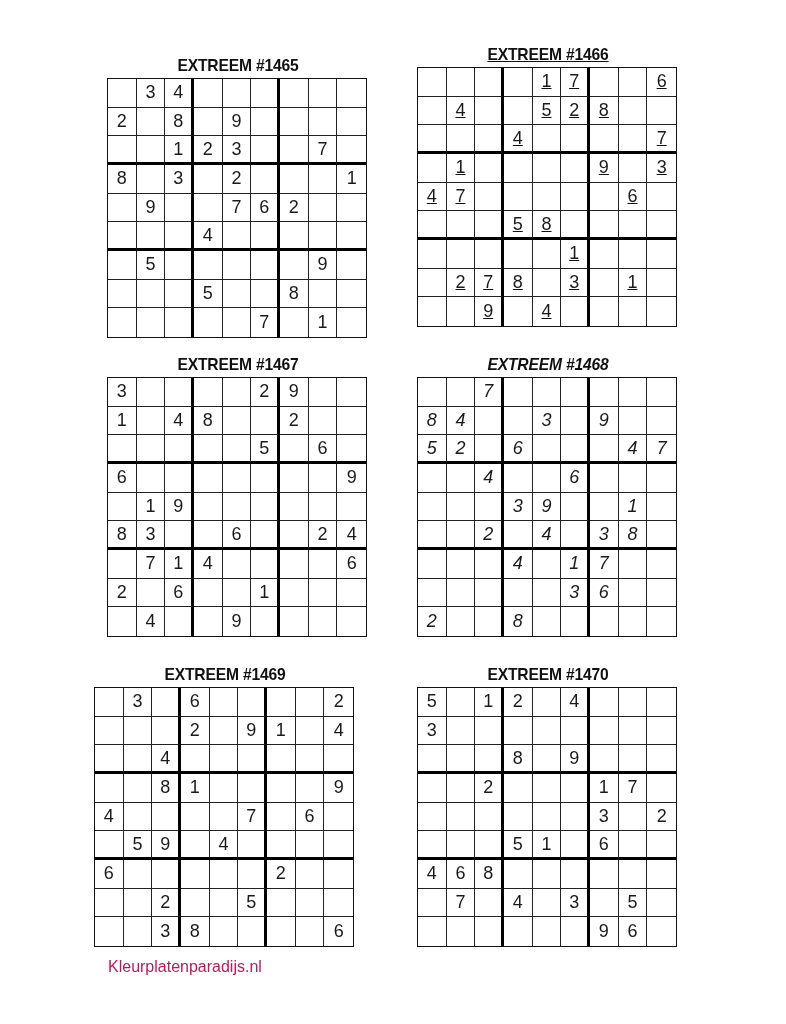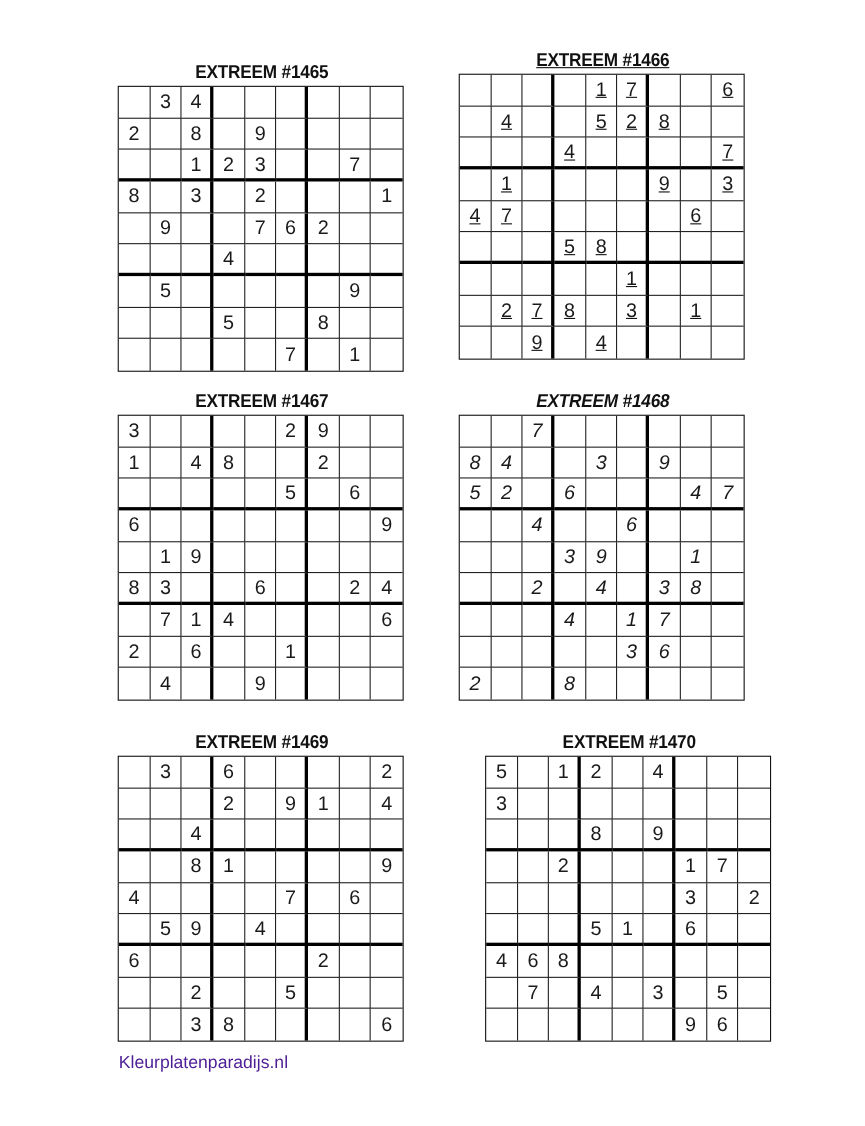--- a/index.html
+++ b/index.html
@@ -10,21 +10,21 @@
            height: 24px; line-height: 24px; letter-spacing: -0.2px; transform: scaleX(0.92); }
   .grid { display: grid; grid-template-columns: repeat(9, 1fr); grid-template-rows: repeat(9, 1fr);
           width: 260px; height: 260px; border: 1.5px solid #111; box-sizing: border-box; }
   .cell { border-right: 1px solid #222; border-bottom: 1px solid #222;
           display: flex; align-items: center; justify-content: center;
           font-size: 18px; color: #1a1a1a; box-sizing: border-box; }
   .cell.c8 { border-right: none; }
   .cell.r8 { border-bottom: none; }
   .cell.c2, .cell.c5 { border-right: 3px solid #000; }
   .cell.r2, .cell.r5 { border-bottom: 3px solid #000; }
-  .footer { position: absolute; left: 108px; top: 958px; font-size: 16px; color: #4c1d95; }
+  .footer { position: absolute; left: 108px; top: 958px; font-size: 16px; color: #be185d; }
 </style>
 </head>
 <body>
 
 <div id="page">
   <div class="puzzle" style="left:107px; top:54px;">
       <div class="title">EXTREEM #1465</div>
       <div class="grid">
         <div class="cell r0 c0"></div>
         <div class="cell r0 c1">3</div>
@@ -360,21 +360,21 @@
         <div class="cell r8 c1"></div>
         <div class="cell r8 c2"></div>
         <div class="cell r8 c3">8</div>
         <div class="cell r8 c4"></div>
         <div class="cell r8 c5"></div>
         <div class="cell r8 c6"></div>
         <div class="cell r8 c7"></div>
         <div class="cell r8 c8"></div>
       </div>
     </div>
-  <div class="puzzle" style="left:107px; top:663px;">
+  <div class="puzzle" style="left:94px; top:663px;">
       <div class="title">EXTREEM #1469</div>
       <div class="grid">
         <div class="cell r0 c0"></div>
         <div class="cell r0 c1">3</div>
         <div class="cell r0 c2"></div>
         <div class="cell r0 c3">6</div>
         <div class="cell r0 c4"></div>
         <div class="cell r0 c5"></div>
         <div class="cell r0 c6"></div>
         <div class="cell r0 c7"></div>
@@ -446,21 +446,21 @@
         <div class="cell r8 c1"></div>
         <div class="cell r8 c2">3</div>
         <div class="cell r8 c3">8</div>
         <div class="cell r8 c4"></div>
         <div class="cell r8 c5"></div>
         <div class="cell r8 c6"></div>
         <div class="cell r8 c7"></div>
         <div class="cell r8 c8">6</div>
       </div>
     </div>
-  <div class="puzzle" style="left:417px; top:663px;margin-left:24px;">
+  <div class="puzzle" style="left:417px; top:663px;">
       <div class="title">EXTREEM #1470</div>
       <div class="grid">
         <div class="cell r0 c0">5</div>
         <div class="cell r0 c1"></div>
         <div class="cell r0 c2">1</div>
         <div class="cell r0 c3">2</div>
         <div class="cell r0 c4"></div>
         <div class="cell r0 c5">4</div>
         <div class="cell r0 c6"></div>
         <div class="cell r0 c7"></div>

